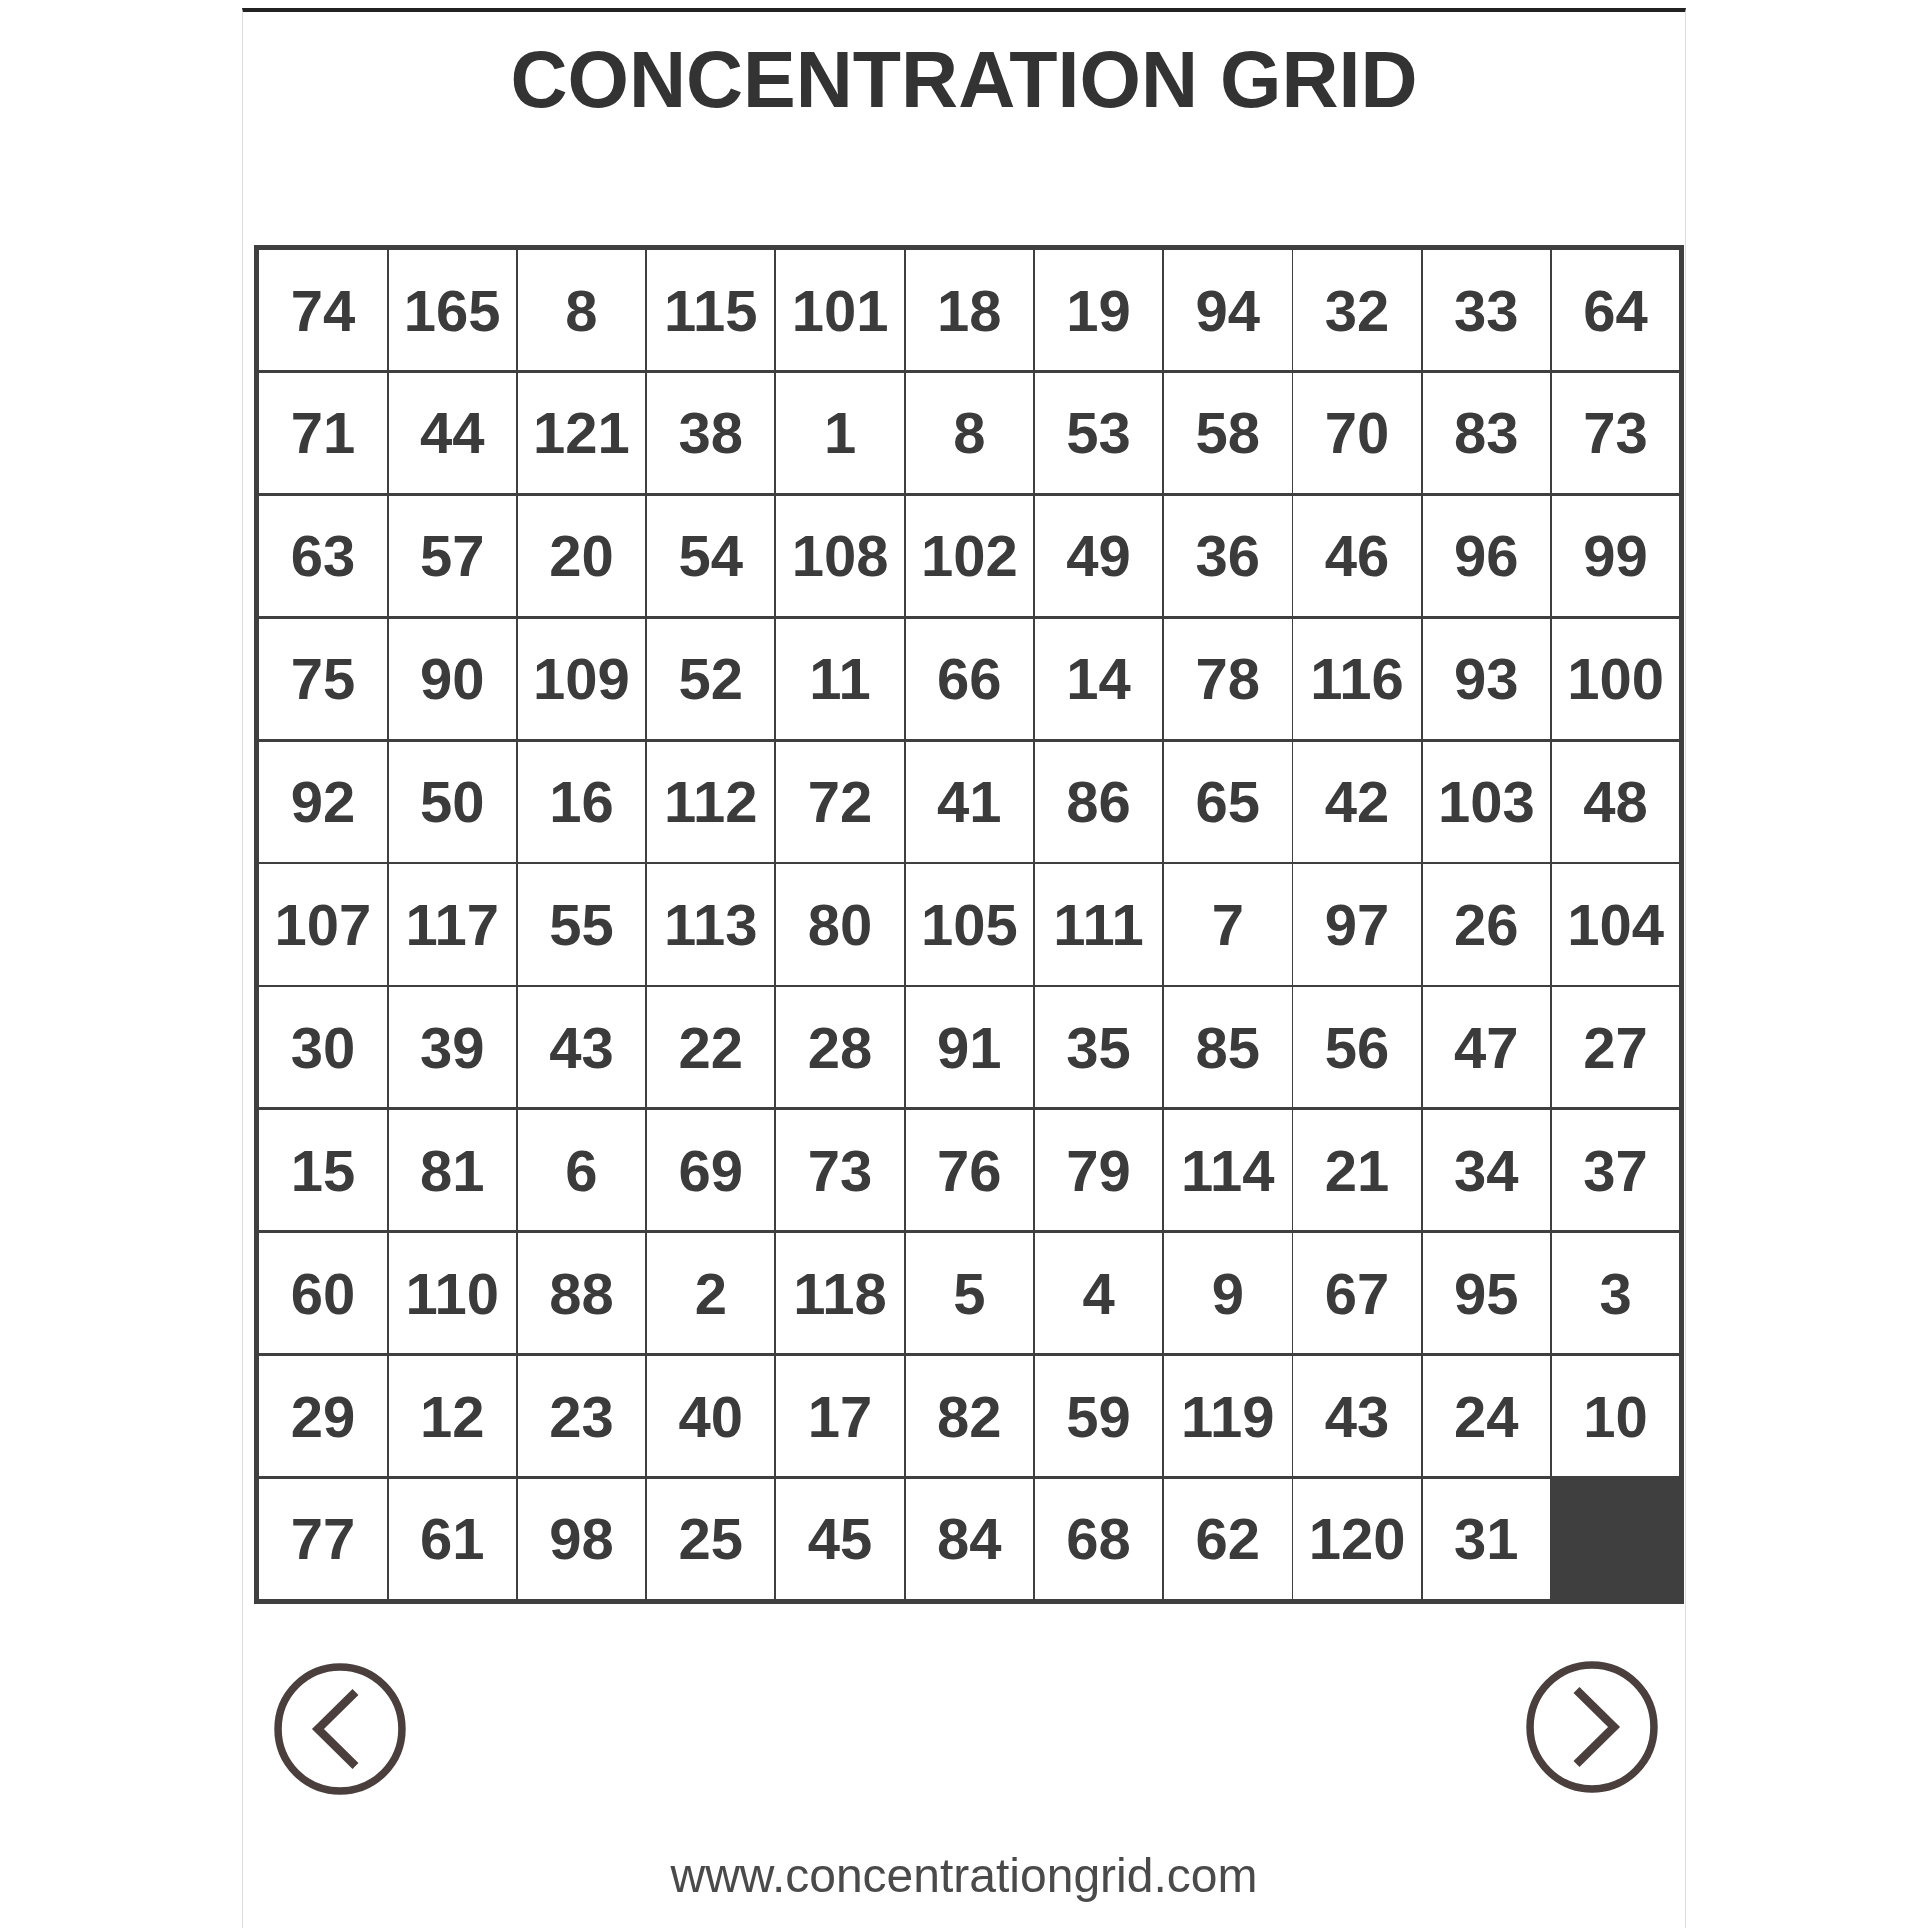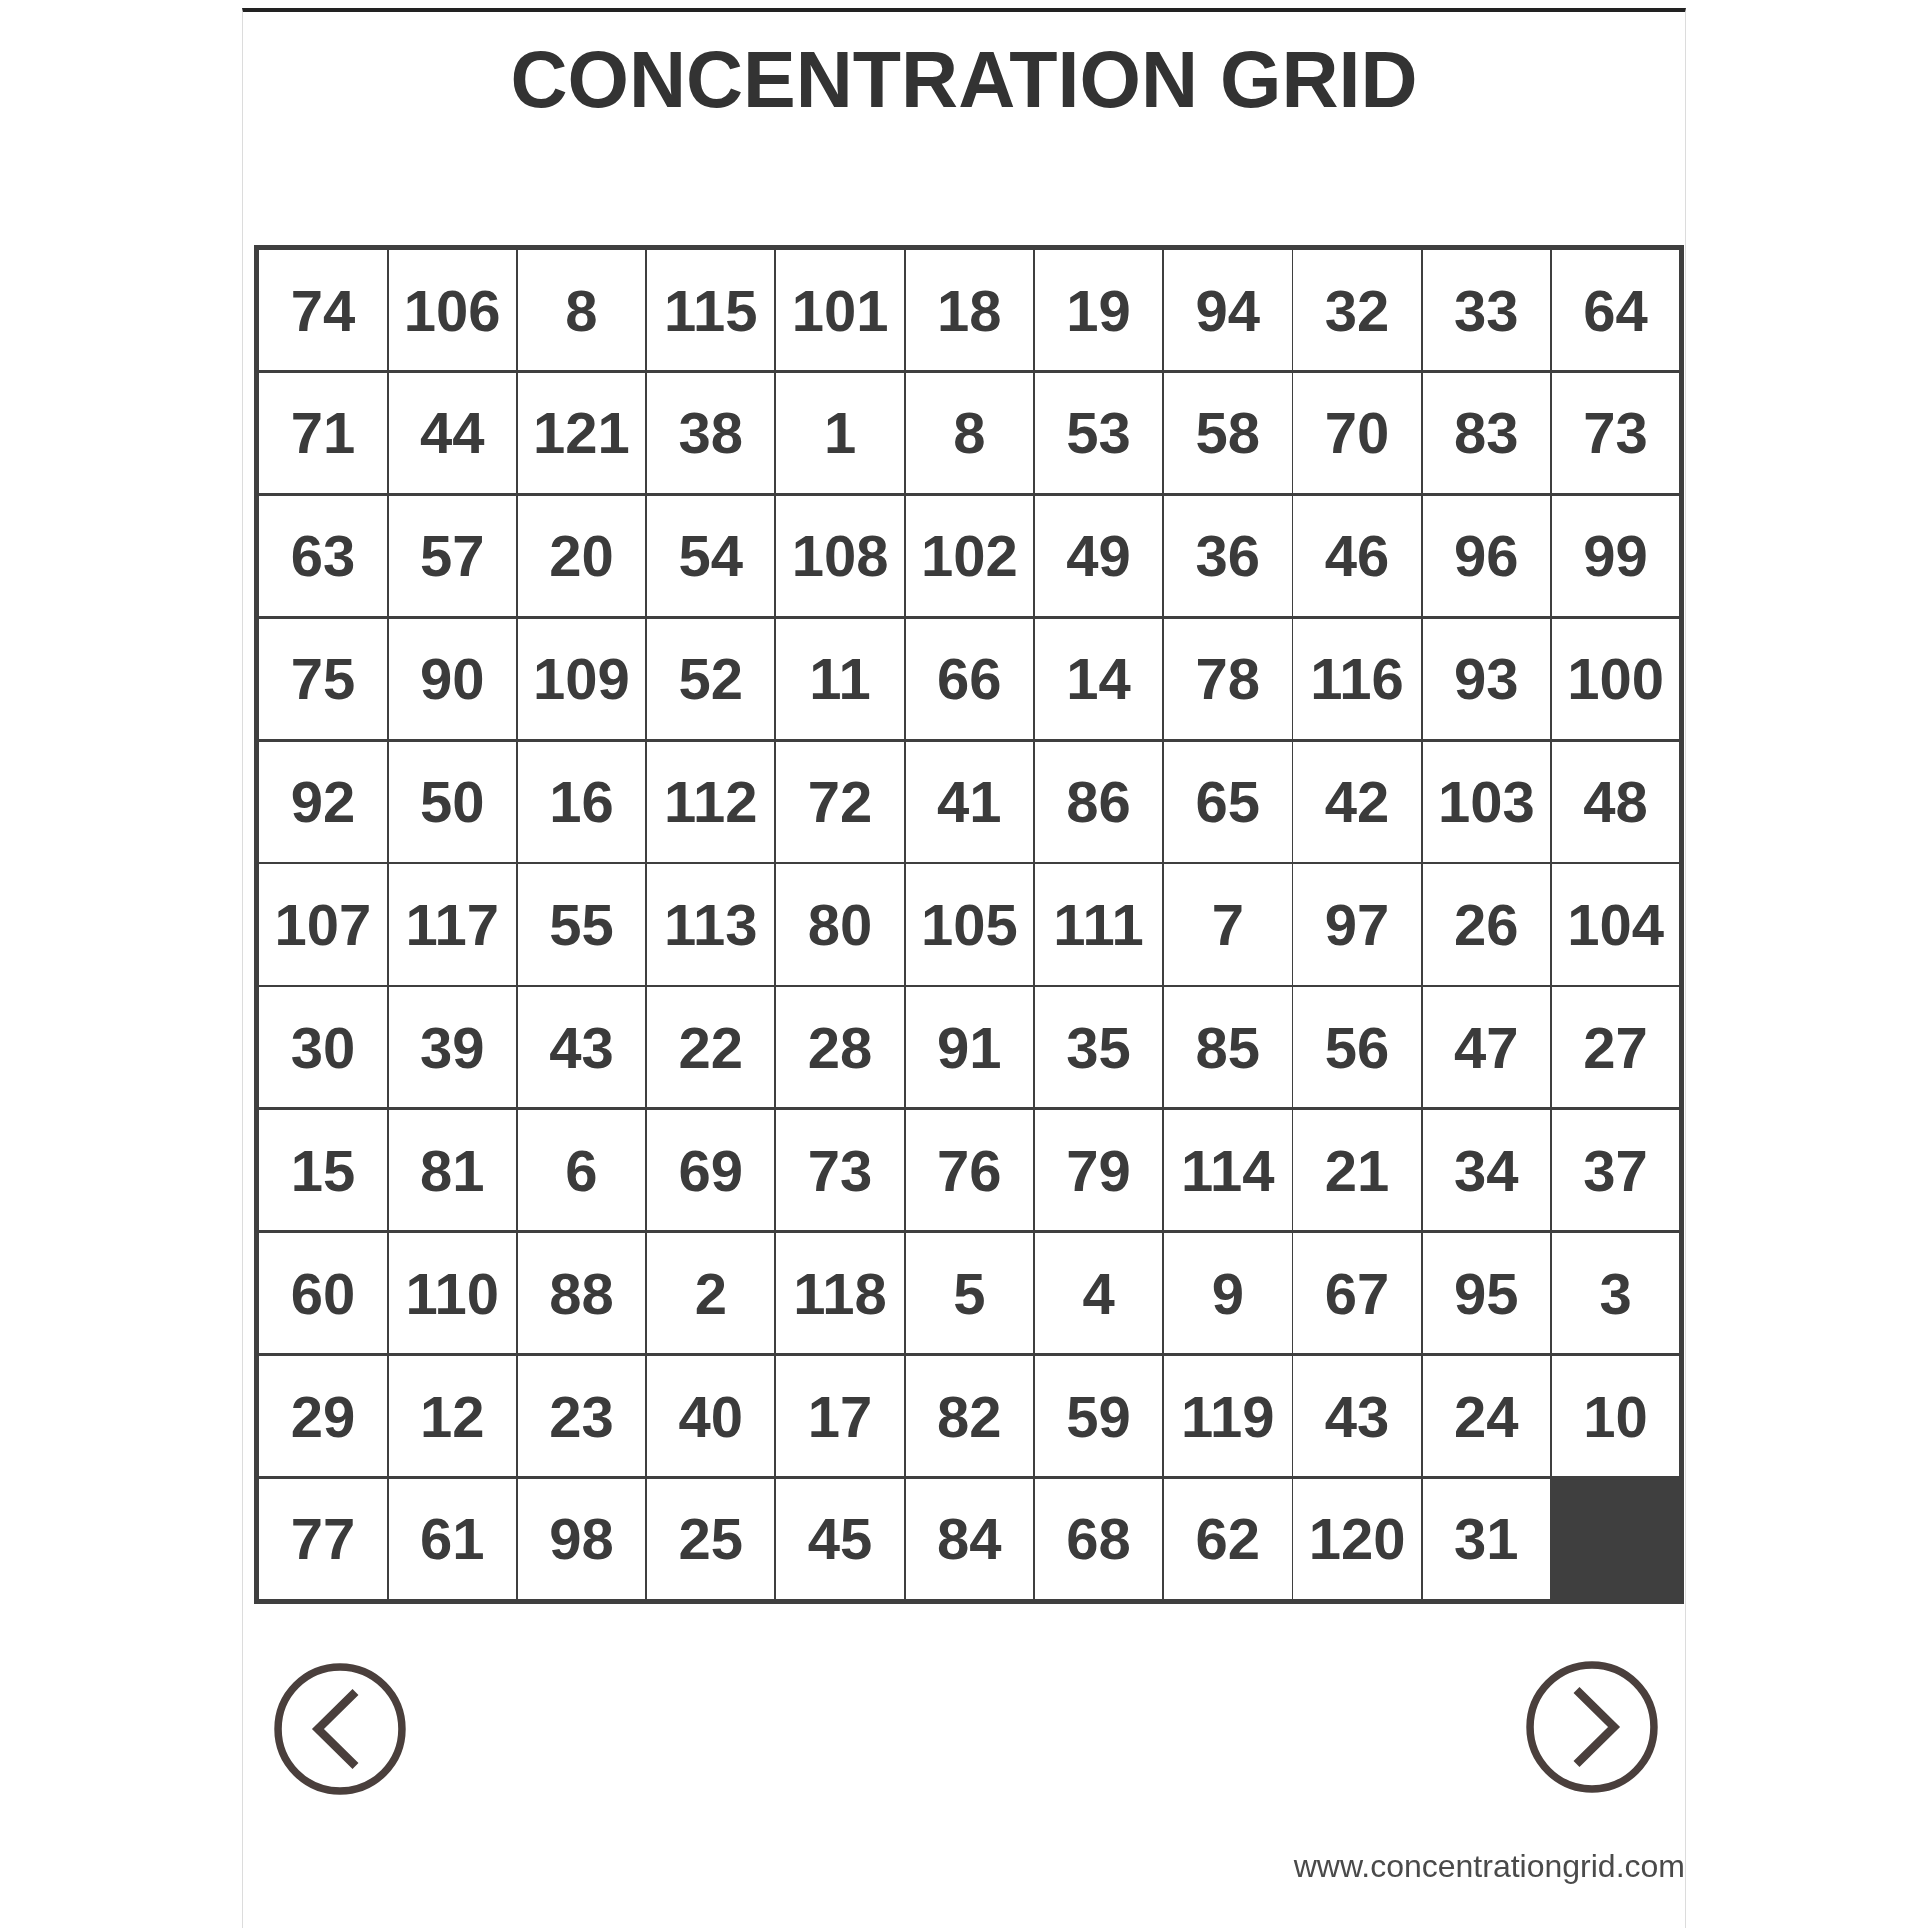--- a/index.html
+++ b/index.html
@@ -79,38 +79,38 @@
     cursor: pointer;
   }
   .nav-btn svg { display: block; width: 138px; height: 138px; }
   .nav-prev { left: 28px;  top: 1648px; }
   .nav-next { left: 1280px; top: 1646px; }
   .footer {
     position: absolute;
     top: 1836px;
     left: 0;
     width: 100%;
-    text-align: right;
-    font-size: 32px;
+    text-align: center;
+    font-size: 48px;
     font-weight: 400;
     color: #4a4a4a;
     white-space: nowrap;
   }
 </style>
 </head>
 <body>
 
 <div class="canvas">
   <div class="page">
 
     <div class="title">CONCENTRATION GRID</div>
 
     <div class="grid" id="grid">
         <div class="cell">74</div>
-        <div class="cell">106</div>
+        <div class="cell">165</div>
         <div class="cell">8</div>
         <div class="cell">115</div>
         <div class="cell">101</div>
         <div class="cell">18</div>
         <div class="cell">19</div>
         <div class="cell">94</div>
         <div class="cell">32</div>
         <div class="cell">33</div>
         <div class="cell">64</div>
         <div class="cell">71</div>

